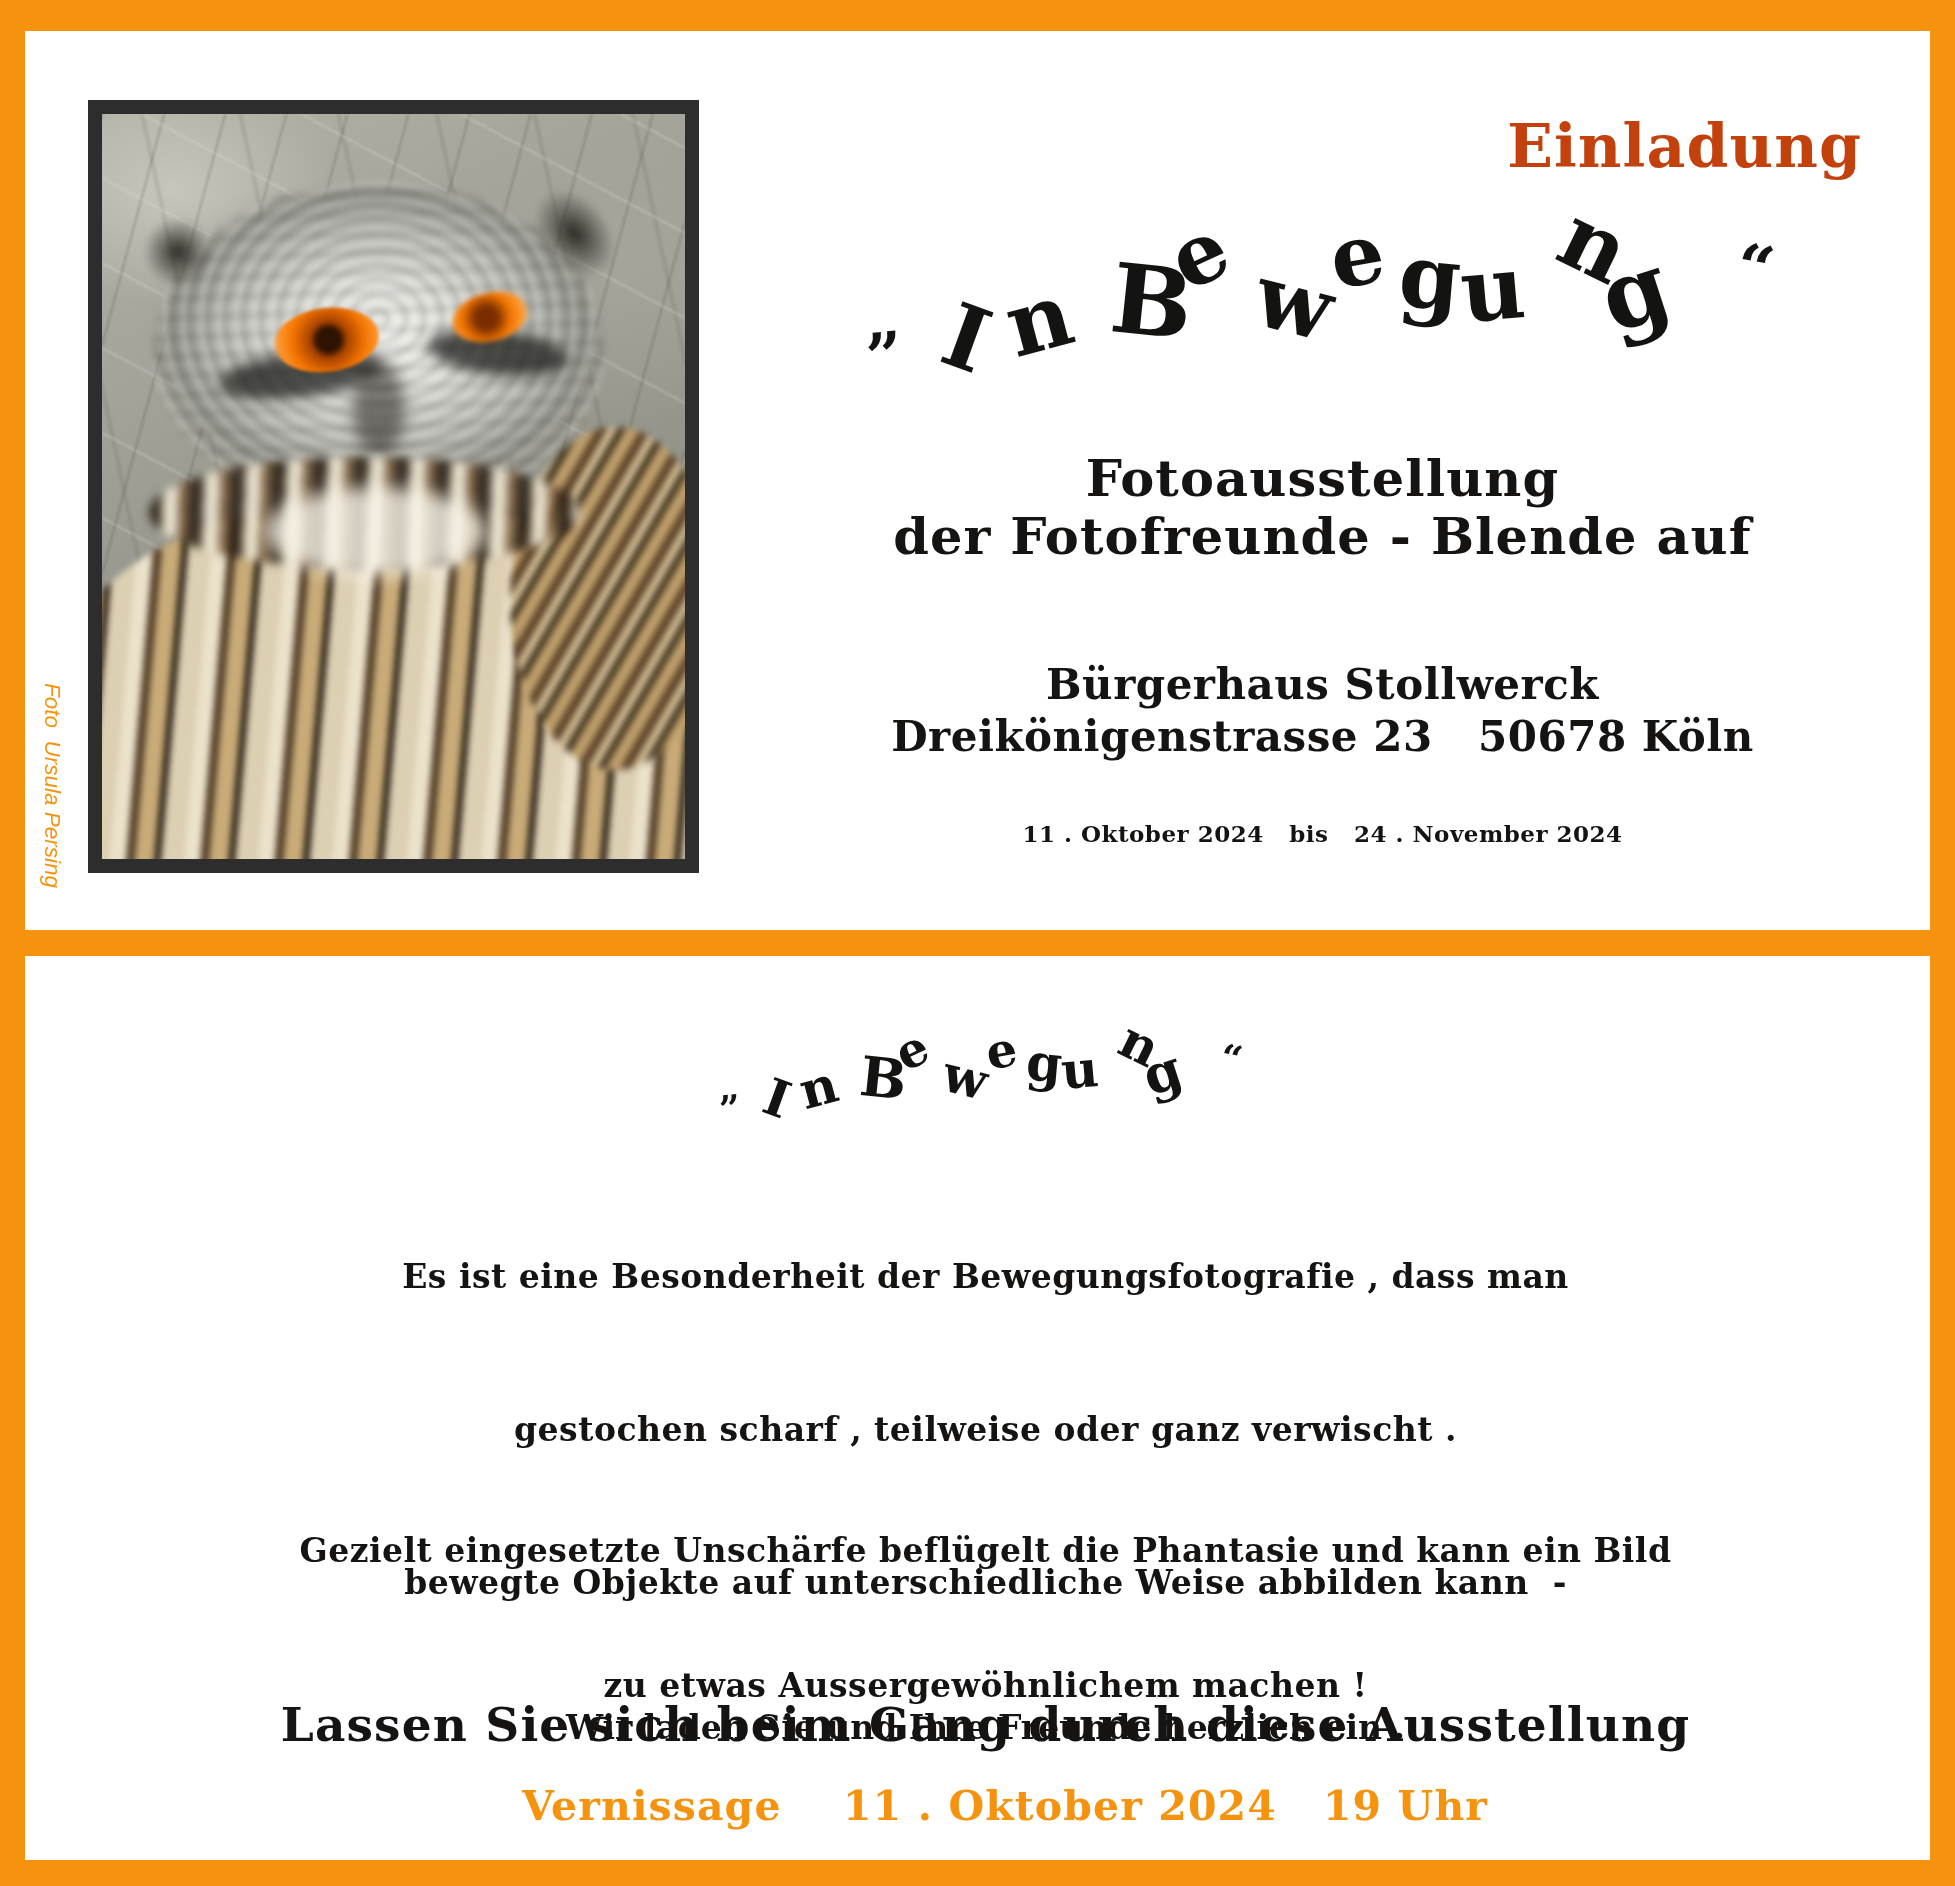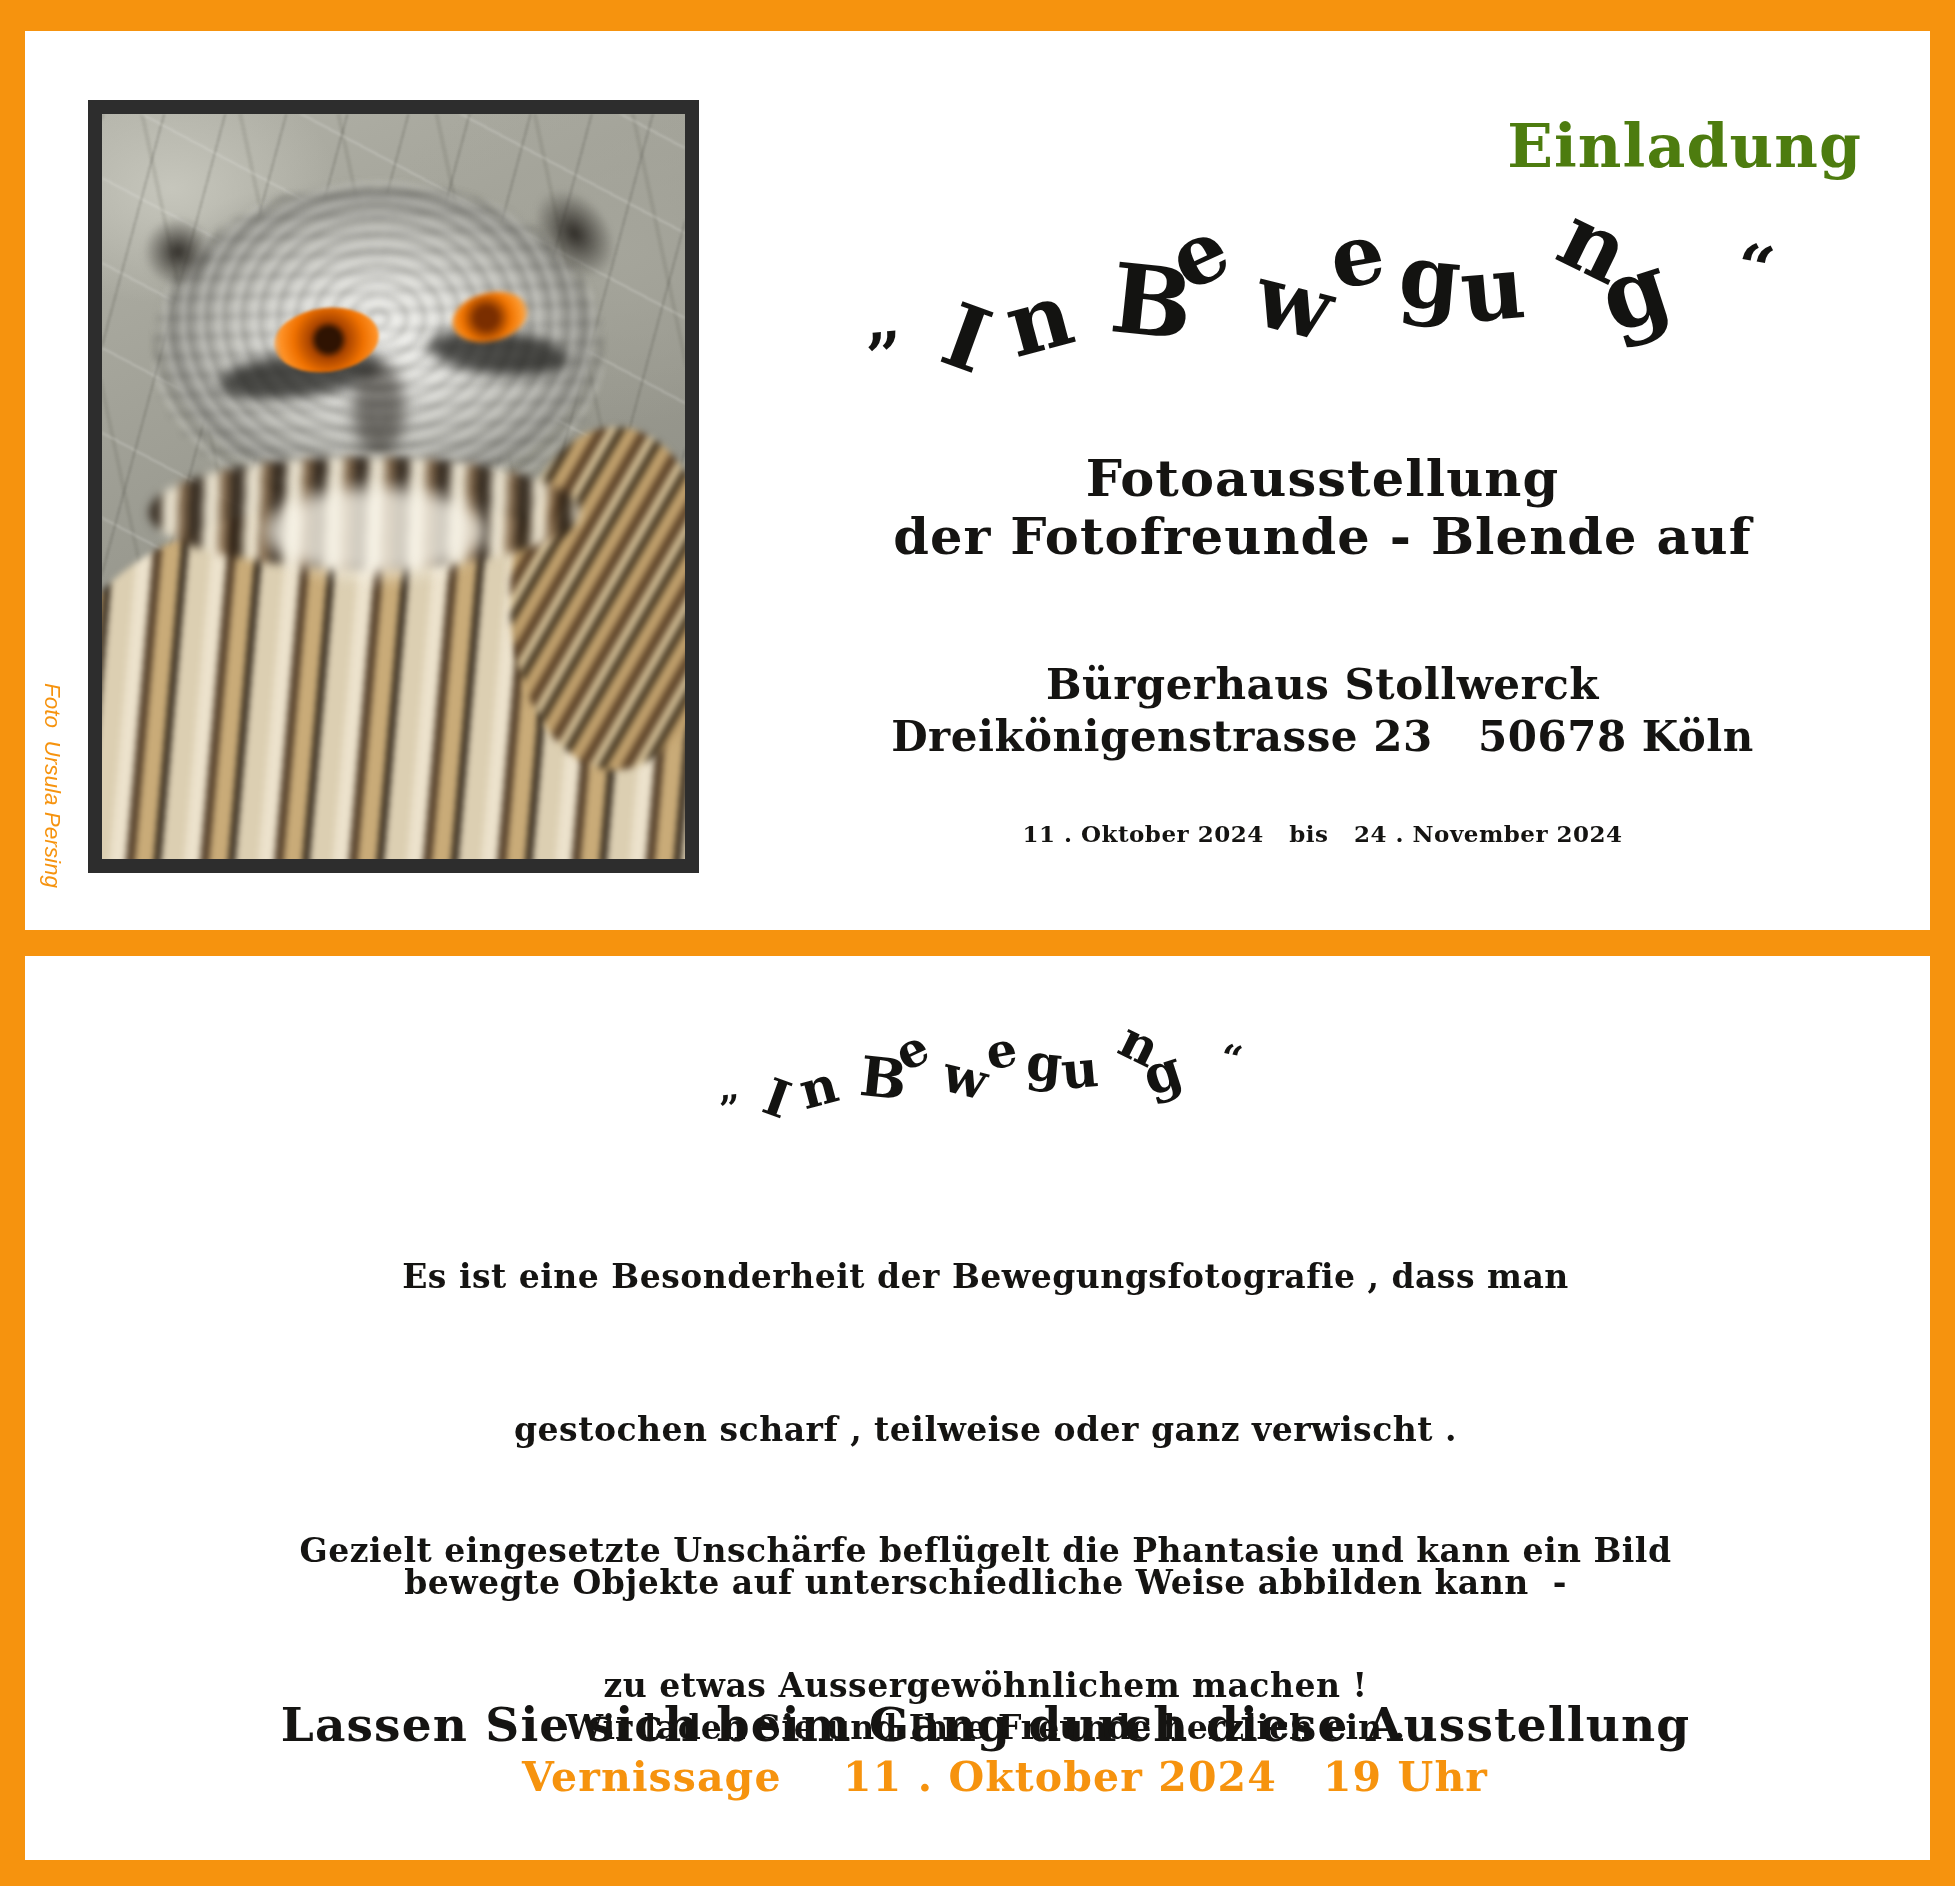--- a/index.html
+++ b/index.html
@@ -101,21 +101,21 @@
   
   .txt{position:absolute;left:0;right:0;text-align:center;font-weight:bold;color:#151412;white-space:pre;padding-left:16px;}
   .photo-credit{
     position:absolute;left:39px;top:652px;
     font-family:"Liberation Sans", sans-serif;font-style:italic;font-weight:normal;
     font-size:22.5px;line-height:23.6px;color:#F6930E;white-space:pre;
     transform:rotate(90deg);transform-origin:left top;
   }
   .einladung{
     position:absolute;right:68px;top:80px;
-    font-size:60px;font-weight:bold;color:#4d7c0f;letter-spacing:1.1px;
+    font-size:60px;font-weight:bold;color:#c2410c;letter-spacing:1.1px;
   }
   .title-row{position:absolute;display:flex;align-items:center;justify-content:center;z-index:1;}
   .title-row-top{left:674px;right:0;top:161px;height:225px;}
   .title-row-bottom{left:0;right:0;top:48px;height:150px;}
   .wavy-letter{display:inline-block;font-weight:bold;line-height:1;color:#131311;}
   .right-col{left:674px;right:0;}
   .fs95{font-size:51px;line-height:58px;letter-spacing:1.1px;}
   .fs78{font-size:42px;line-height:51px;letter-spacing:0.5px;}
   .fs63{font-size:23px;line-height:43px;letter-spacing:0.5px;}
   .para{font-size:33px;line-height:51px;letter-spacing:0.5px;}
@@ -207,17 +207,17 @@
       <div>zu etwas Aussergewöhnlichem machen !</div>
     </div>
 
     <div class="txt callout" style="top:616px;">
       <div>Lassen Sie sich beim Gang durch diese Ausstellung</div>
       <div>überraschen .</div>
     </div>
 
     <div class="txt invite" style="top:750px;">Wir laden Sie und Ihre Freunde herzlich ein .</div>
 
-    <div class="txt vernissage" style="top:796px;margin-left:39px;">Vernissage    11 . Oktober 2024   19 Uhr</div>
+    <div class="txt vernissage" style="top:825px;margin-left:39px;">Vernissage    11 . Oktober 2024   19 Uhr</div>
   </div>
 
 </div>
 
 
 </body></html>

